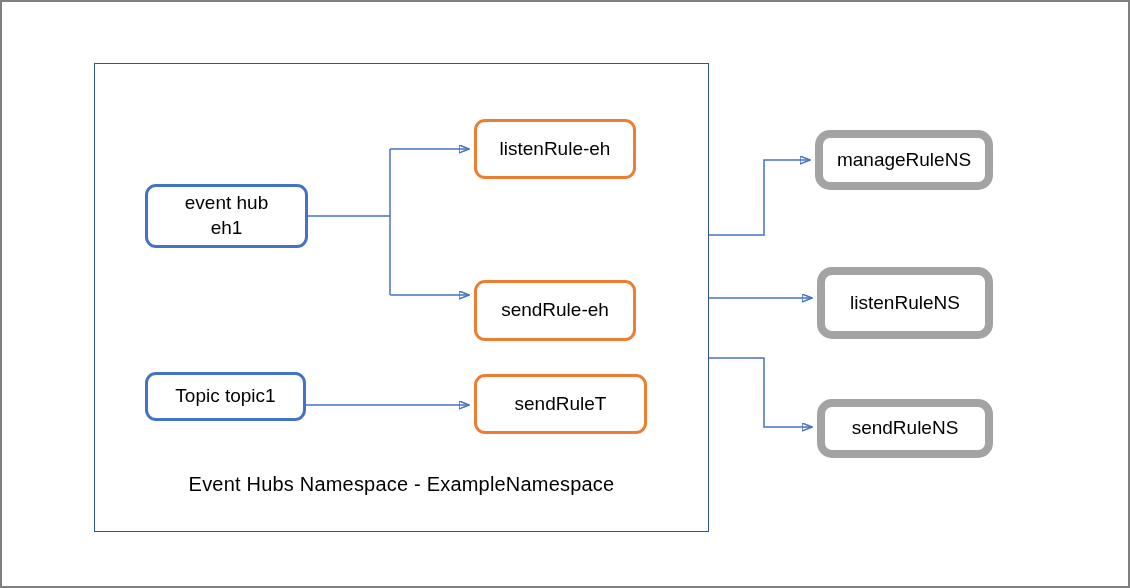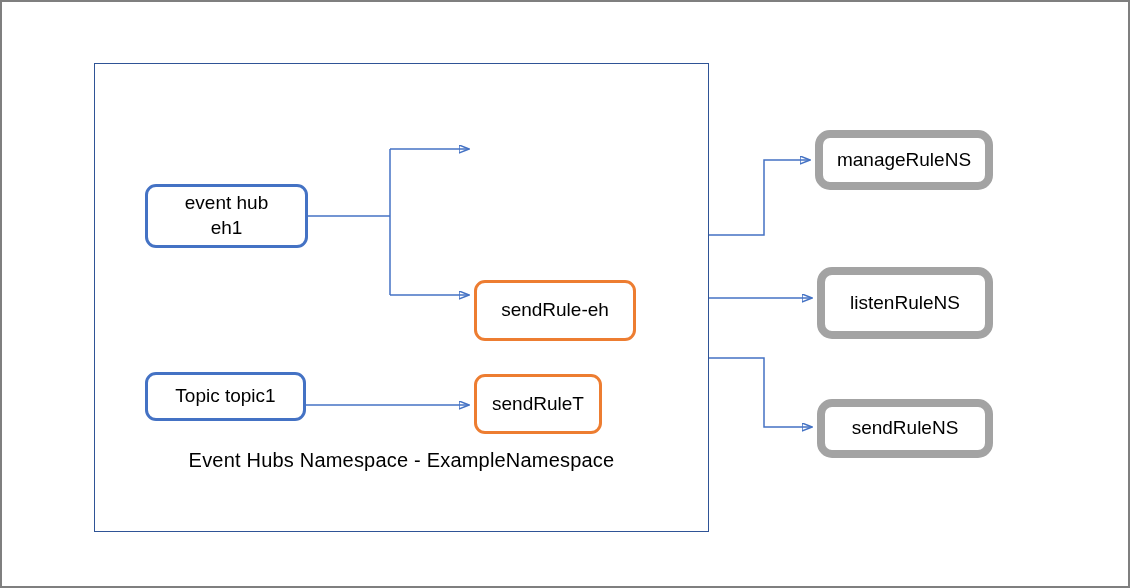--- a/index.html
+++ b/index.html
@@ -36,21 +36,21 @@
     top: 61px;
     width: 615px;
     height: 469px;
     box-sizing: border-box;
     border: 1.5px solid #2F5496;
     background: transparent;
   }
   .namespace-label {
     position: absolute;
     left: 92px;
-    top: 447px;
+    top: 471px;
     width: 615px;
     text-align: center;
     font-size: 20px;
     color: #000000;
     letter-spacing: 0.2px;
   }
   .node {
     position: absolute;
     box-sizing: border-box;
     background: #ffffff;
@@ -65,21 +65,21 @@
     text-align: center;
   }
   .node-blue   { border: 3px solid #4472C4; align-items: center; }
   .node-orange { border: 3px solid #ED7D31; }
   .node-purple { border: 8px solid #a3a3a3; border-radius: 15px; }
 
   .node-event-hub   { left: 143px; top: 182px; width: 163px; height: 64px; }
   .node-topic       { left: 143px; top: 370px; width: 161px; height: 49px; }
   .node-listen-eh   { left: 472px; top: 117px; width: 162px; height: 60px; }
   .node-send-eh     { left: 472px; top: 263px; width: 162px; height: 61px; margin-top: 15px; }
-  .node-send-t      { left: 472px; top: 372px; width: 128px; height: 60px; }
+  .node-send-t      { left: 472px; top: 372px; width: 173px; height: 60px; }
   .node-manage-ns   { left: 813px; top: 128px; width: 178px; height: 60px; }
   .node-listen-ns   { left: 815px; top: 265px; width: 176px; height: 72px; }
   .node-send-ns     { left: 815px; top: 397px; width: 176px; height: 59px; text-align: right; }
 </style>
 </head>
 <body>
 
 <div class="screen">
 
   <svg class="edges-svg">
@@ -102,20 +102,23 @@
 
   <div class="node node-blue node-event-hub">
     <span>event hub</span>
     <span>eh1</span>
   </div>
 
   <div class="node node-blue node-topic">
     <span>Topic topic1</span>
   </div>
 
+  <div class="node node-orange node-listen-eh">
+    <span>listenRule-eh</span>
+  </div>
 
   <div class="node node-orange node-send-eh">
     <span>sendRule-eh</span>
   </div>
 
   <div class="node node-orange node-send-t">
     <span>sendRuleT</span>
   </div>
 
   <div class="node node-purple node-manage-ns">

